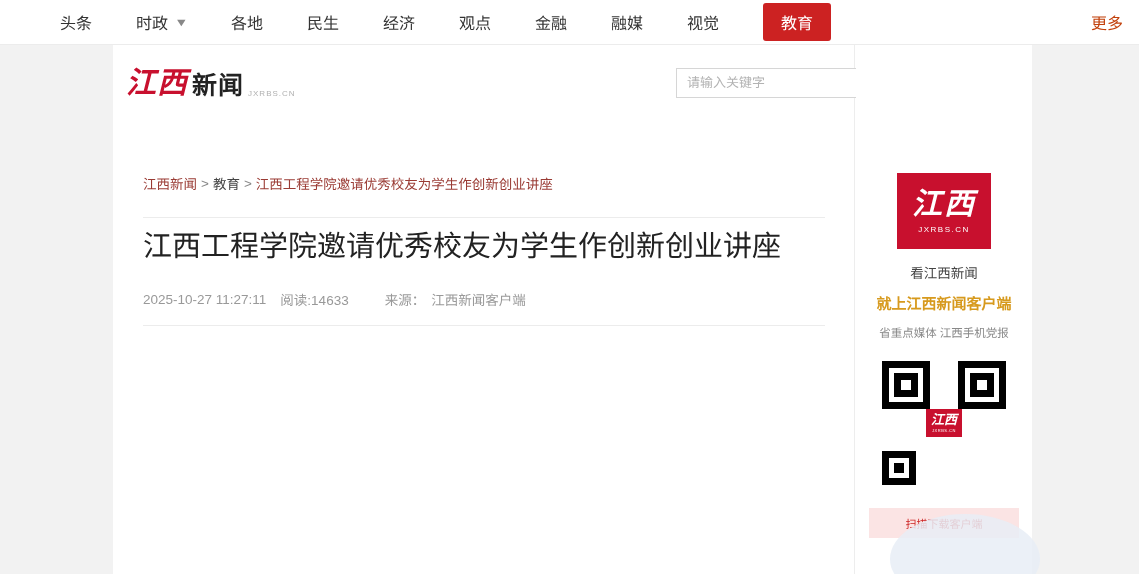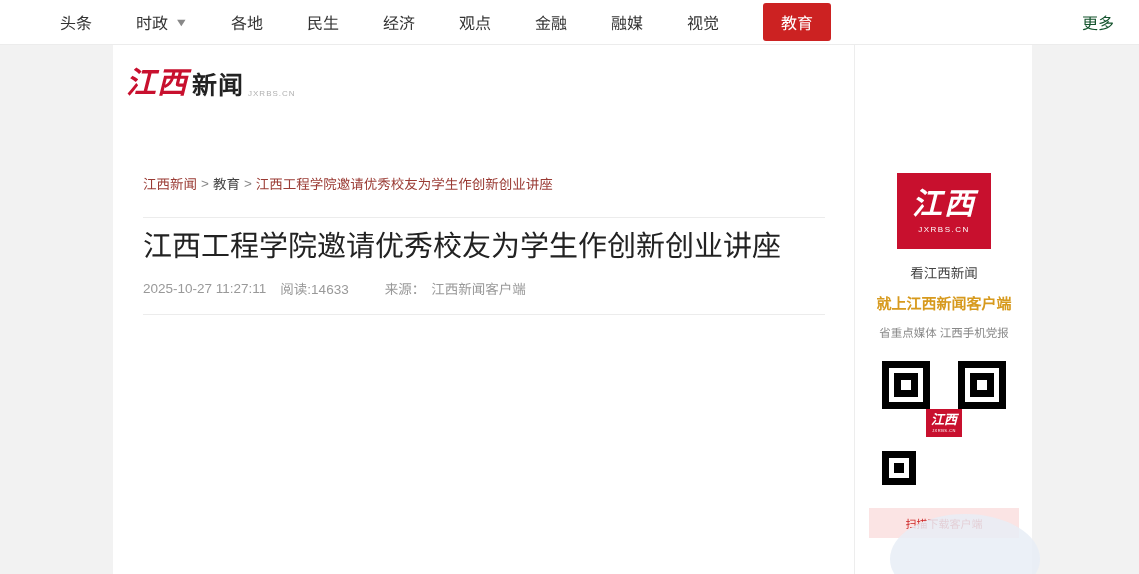--- a/index.html
+++ b/index.html
@@ -11,21 +11,21 @@
     font-family: "Liberation Sans", "DejaVu Sans", sans-serif;
   }
 
   
   .topnav {
     height: 45px;
     background: #ffffff;
     display: flex;
     align-items: center;
     padding-left: 60px;
-    padding-right: 25px;
+    padding-right: 16px;
     border-bottom: 1px solid #ececec;
     position: relative;
   }
   .topnav-item {
     font-size: 16px;
     color: #333333;
     margin-right: 44px;
     white-space: nowrap;
     cursor: pointer;
     display: flex;
@@ -40,21 +40,21 @@
   }
   .topnav-item.active-btn {
     background: #cc2222;
     color: #ffffff;
     padding: 7px 18px;
     border-radius: 3px;
     margin-right: 0;
     font-size: 16px;
   }
   .topnav-more {
-    color: #14532d;
+    color: #c2410c;
     font-size: 16px;
     margin-left: auto;
     cursor: pointer;
   }
 
   
   .page {
     width: 1118px;
     height: 529px;
     background: #f2f2f2;
@@ -186,21 +186,21 @@
   }
   .article-title {
     font-size: 29px;
     line-height: 1.45;
     color: #222;
     font-weight: normal;
     margin: 0;
     font-family: "DejaVu Sans", "Liberation Sans", sans-serif;
   }
   .article-meta {
-    margin-top: 11px;
+    margin-top: 22px;
     font-size: 13.5px;
     color: #999;
     display: flex;
     align-items: center;
     gap: 0;
   }
   .article-meta .date { margin-right: 14px; }
   .article-meta .reads { margin-right: 36px; }
   .article-meta .src-label { margin-right: 6px; }
   .article-meta .src-name { color: #999; }
@@ -380,20 +380,24 @@
   <div class="white-band"></div>
 
   <div class="content-col">
 
     <div class="masthead">
       <div class="logo">
         <span class="logo-cn">江西</span>
         <span class="logo-news">新闻</span>
         <span class="logo-sub">JXRBS.CN</span>
       </div>
+      <div class="search-area">
+        <input class="search-input" type="text" placeholder="请输入关键字" style="">
+        <button class="search-btn">搜索</button>
+      </div>
     </div>
 
     <div class="breadcrumb">
       <a>江西新闻</a>
       <span class="sep">&gt;</span>
       <span class="crumb-plain">教育</span>
       <span class="sep">&gt;</span>
       <a>江西工程学院邀请优秀校友为学生作创新创业讲座</a>
     </div>
     <div class="breadcrumb-rule"></div>

